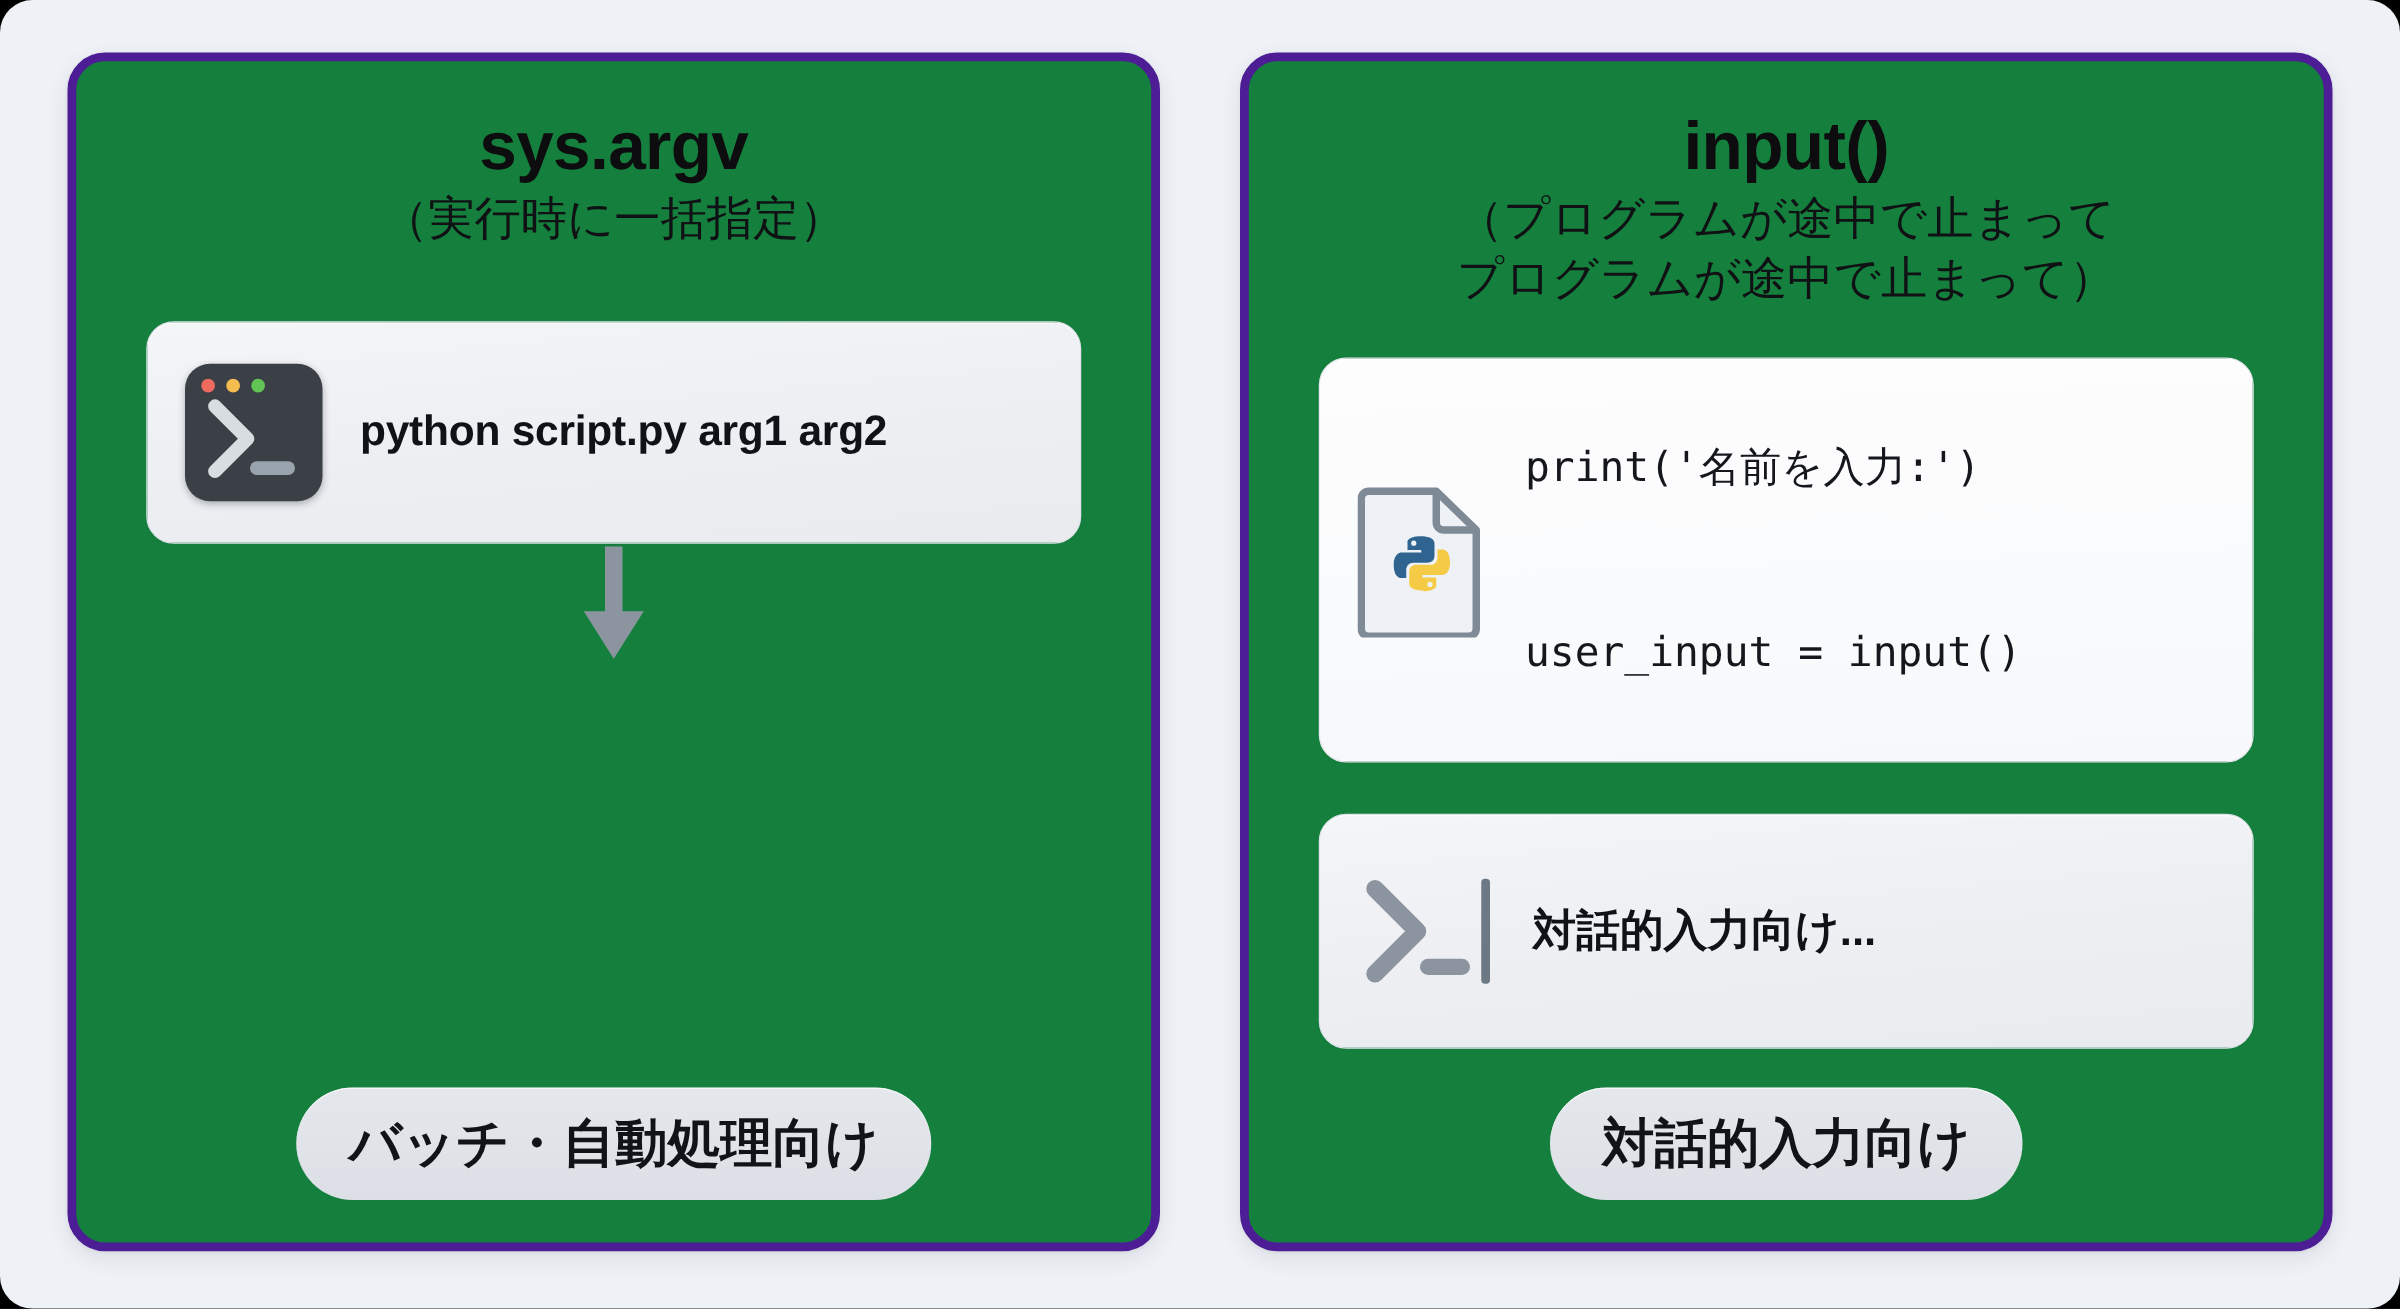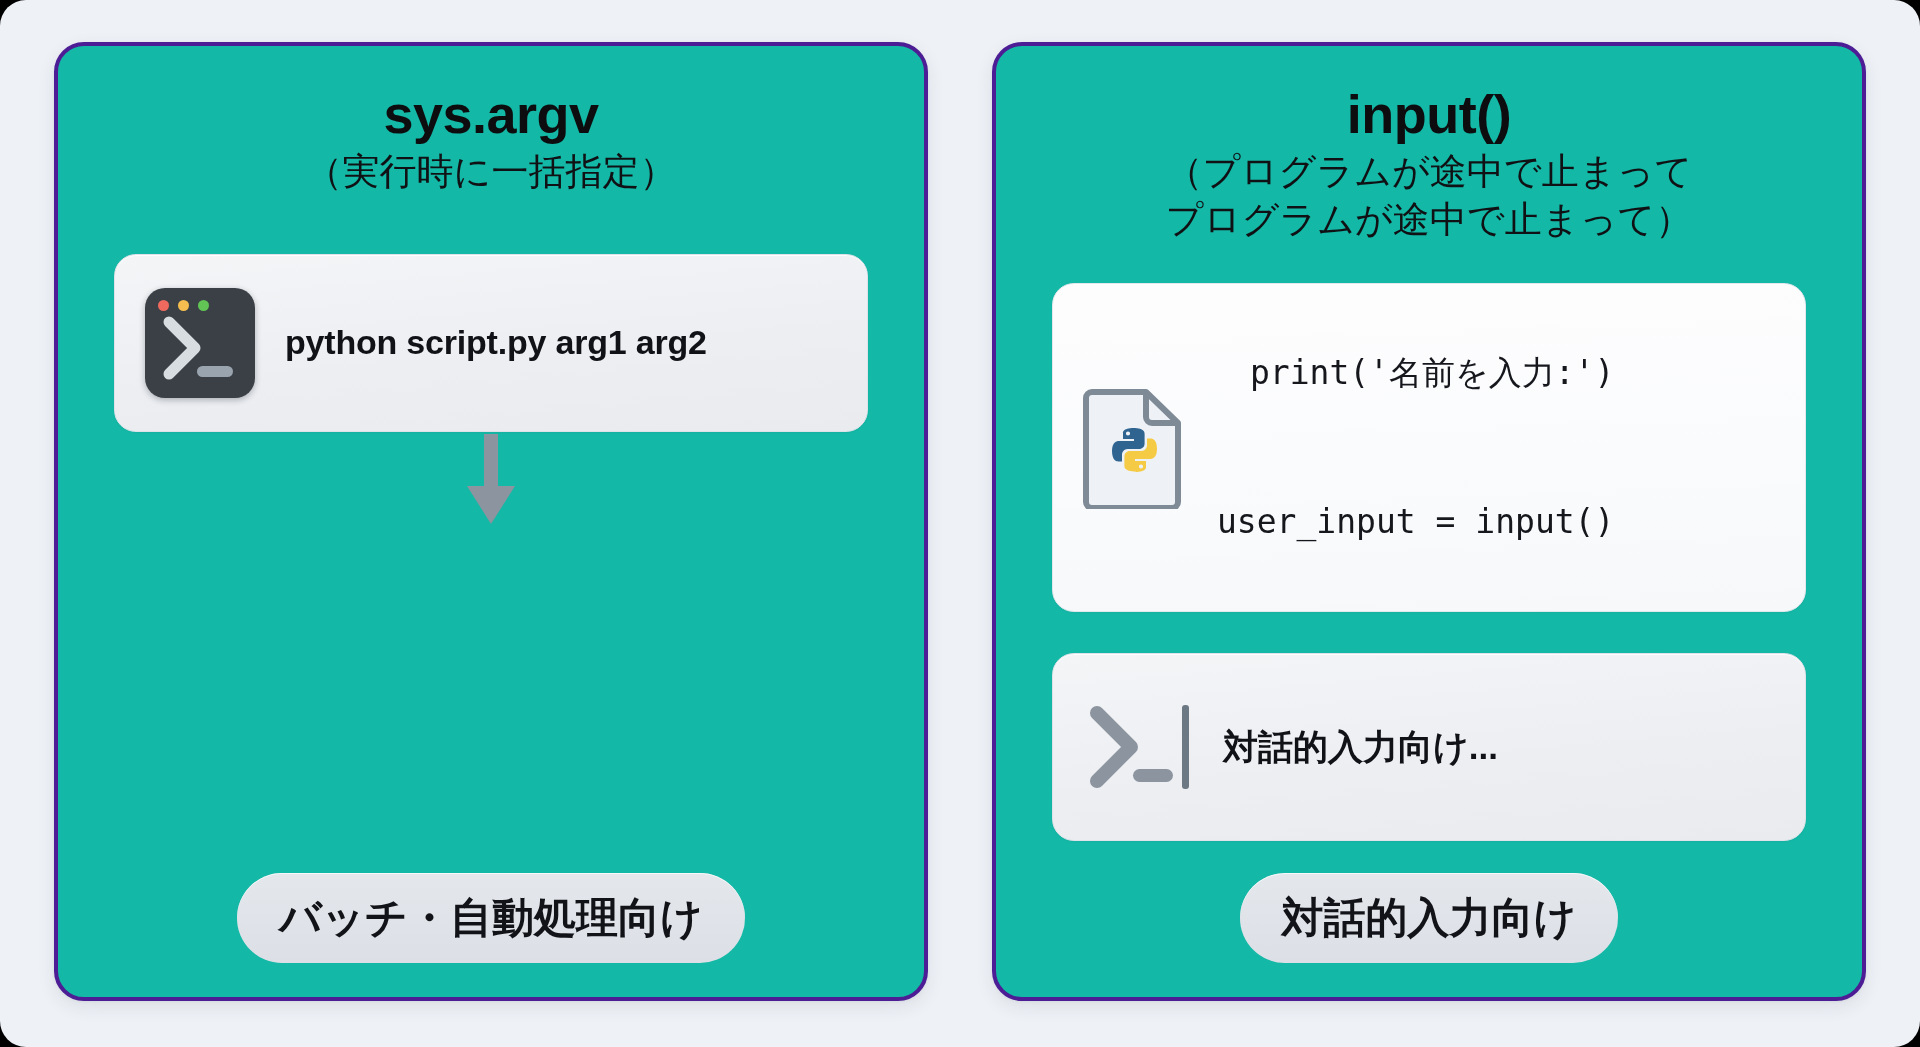--- a/index.html
+++ b/index.html
@@ -24,23 +24,23 @@
     overflow: hidden;
     display: flex;
     gap: 64px;
     padding: 42px 54px 46px 54px;
   }
 
   
   .panel {
     position: relative;
     flex: 1 1 0;
-    background: #14b8a6;
+    background: #15803d;
     border-radius: 30px;
-    border: 4px solid #4c1d95;
+    border: 7px solid #4c1d95;
     box-shadow: 0 6px 18px rgba(40,50,70,0.09), 0 1px 3px rgba(40,50,70,0.06);
     display: flex;
     flex-direction: column;
     align-items: center;
     padding: 38px 56px 34px 56px;
   }
 
   
   .panel-head {
     text-align: center;
@@ -72,21 +72,21 @@
     gap: 30px;
     padding: 26px 30px;
     background: linear-gradient(175deg, #f4f5f7 0%, #eceef2 58%, #e9ebef 100%);
     box-shadow: inset 0 1px 0 rgba(255,255,255,0.85), 0 1px 2px rgba(40,50,70,0.05);
   }
   .card.light {
     background: linear-gradient(178deg, #fdfdfe 0%, #fafbfc 55%, #f7f8fa 100%);
     border-color: #e4e8ed;
   }
   .card.cmd { min-height: 178px; }
-  .card.code { min-height: 200px; text-align: right; }
+  .card.code { min-height: 200px; }
   .card.wait { min-height: 188px; }
 
   .cmd-text {
     font-size: 34px;
     font-weight: 700;
     color: #111217;
     letter-spacing: -0.2px;
   }
 
   .code-text {

